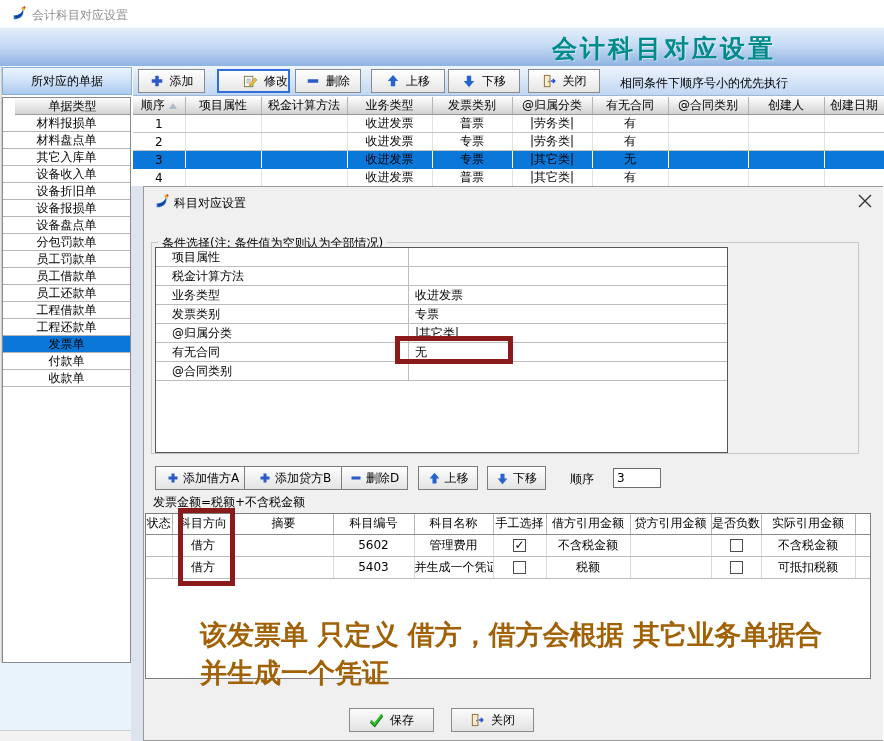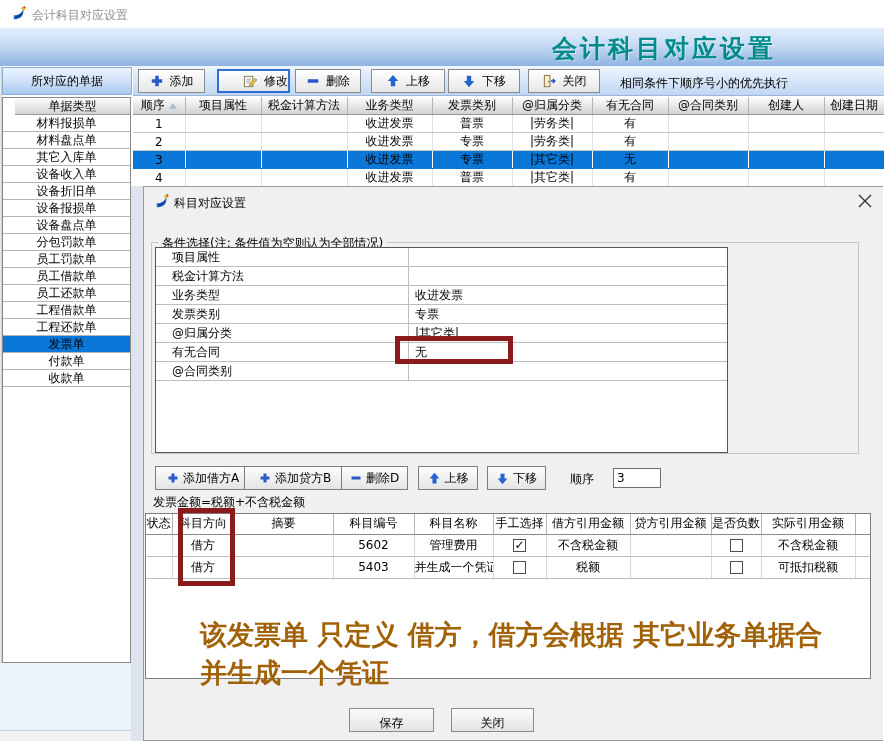--- a/index.html
+++ b/index.html
@@ -88,21 +88,21 @@
     text-align:center; overflow:hidden; white-space:nowrap; padding:0; }
   .cb { display:inline-block; width:13px; height:13px; border:1px solid #4c4c4c; background:#fff;
     font-size:12px; line-height:11px; font-weight:bold; text-align:center; vertical-align:middle; }
 
   #annot-line1, #annot-line2 { position:absolute; left:56px; color:#a16207; font-size:27px; font-weight:bold;
     white-space:nowrap; }
   #annot-line1 { top:430px; }
   #annot-line2 { top:468px; }
 
   .bottom-btn { position:absolute; top:521px; height:24px; background:linear-gradient(#fbfbfb,#e3e3e3);
-    border:1px solid #8a8a8a; display:flex; align-items:center; justify-content:center; gap:6px; cursor:default;flex-direction:column; }
+    border:1px solid #8a8a8a; display:flex; align-items:center; justify-content:center; gap:6px; cursor:default; }
   #btn-save { left:205px; width:85px; }
   #btn-dlg-close { left:307px; width:83px; }
 
   svg { display:block; }
 </style>
 </head>
 <body>
 
 <div class="abs" id="frame-left"></div>
 

